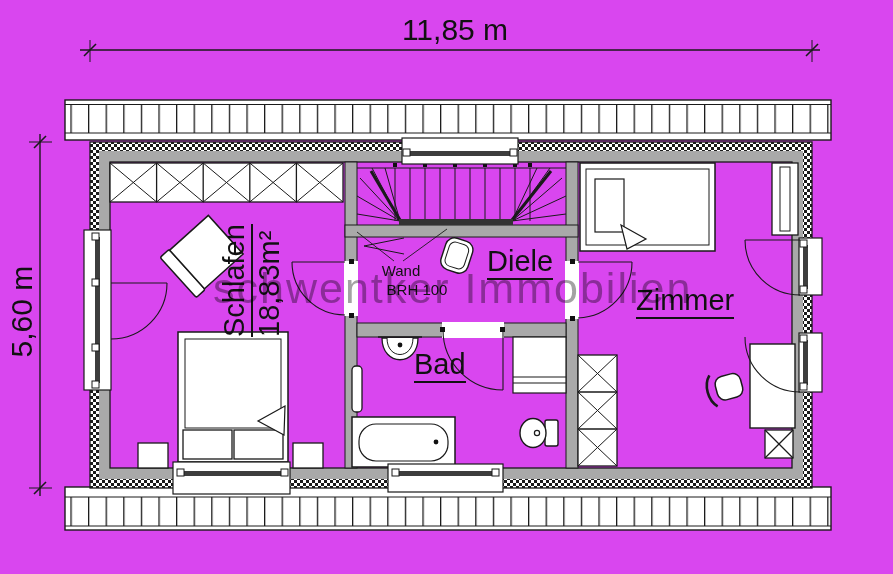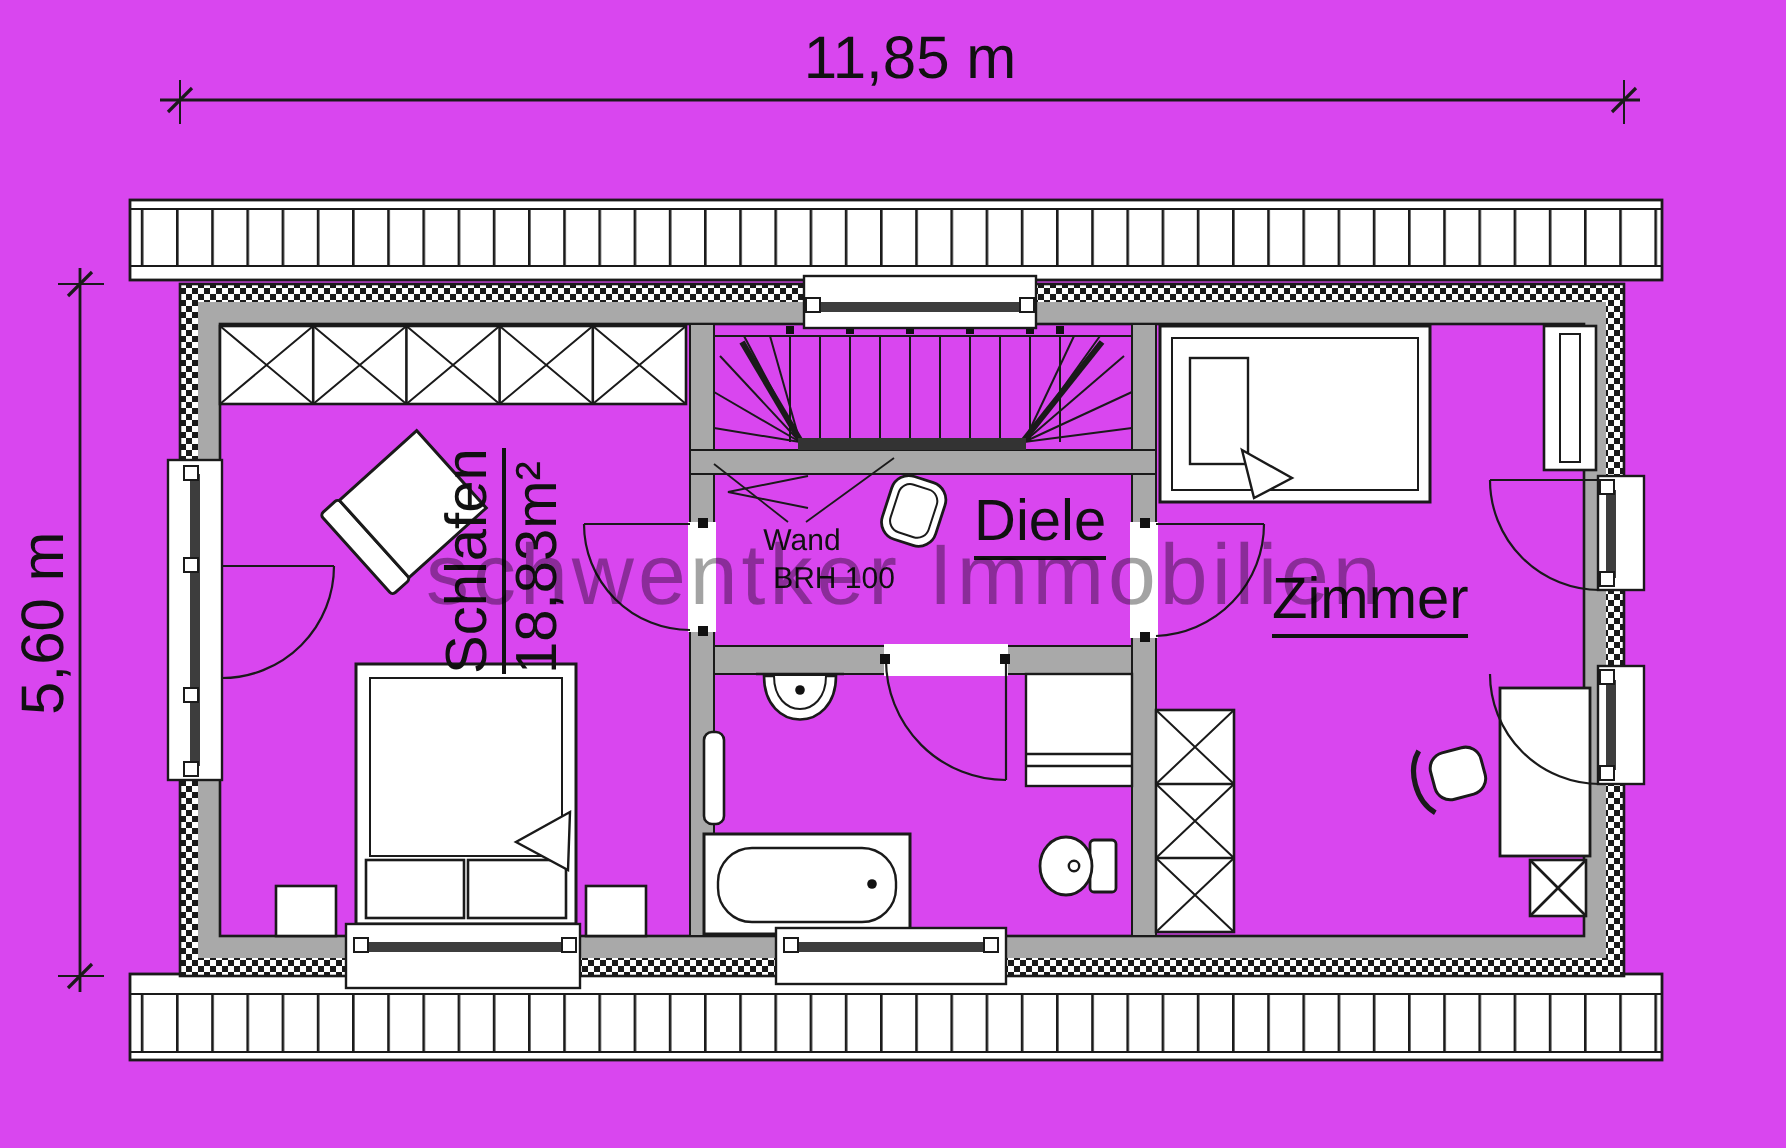--- a/index.html
+++ b/index.html
@@ -292,20 +292,21 @@
 </div>
 
 <div class="lbl" style="left:487px;top:246px;">
   <span class="room-label">
     <span class="room-name">Diele</span>
   </span>
 </div>
 
 <div class="lbl" style="left:414px;top:349px;">
   <span class="room-label">
+    <span class="room-name">Bad</span>
   </span>
 </div>
 
 <div class="lbl" style="left:636px;top:285px;">
   <span class="room-label">
     <span class="room-name">Zimmer</span>
   </span>
 </div>
 
 <div class="lbl note" style="left:351px;top:262px;width:100px;">

